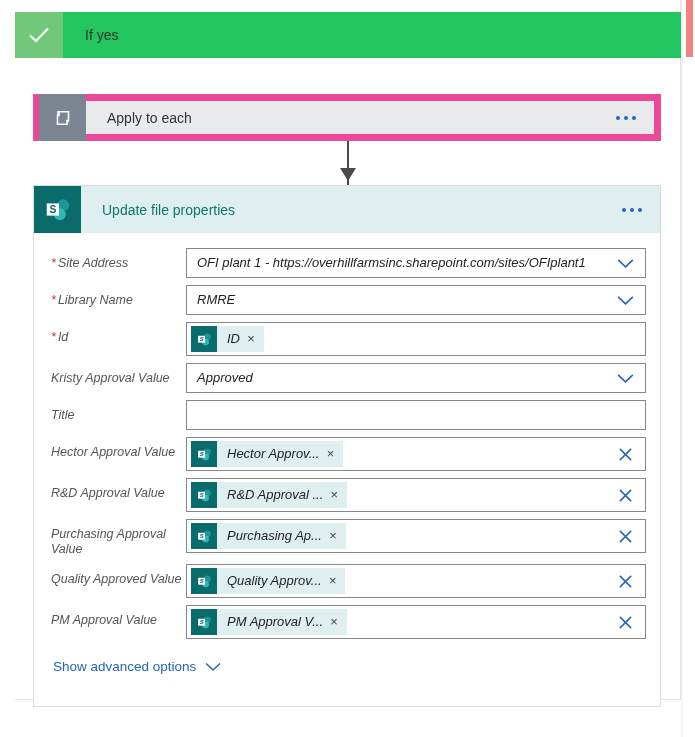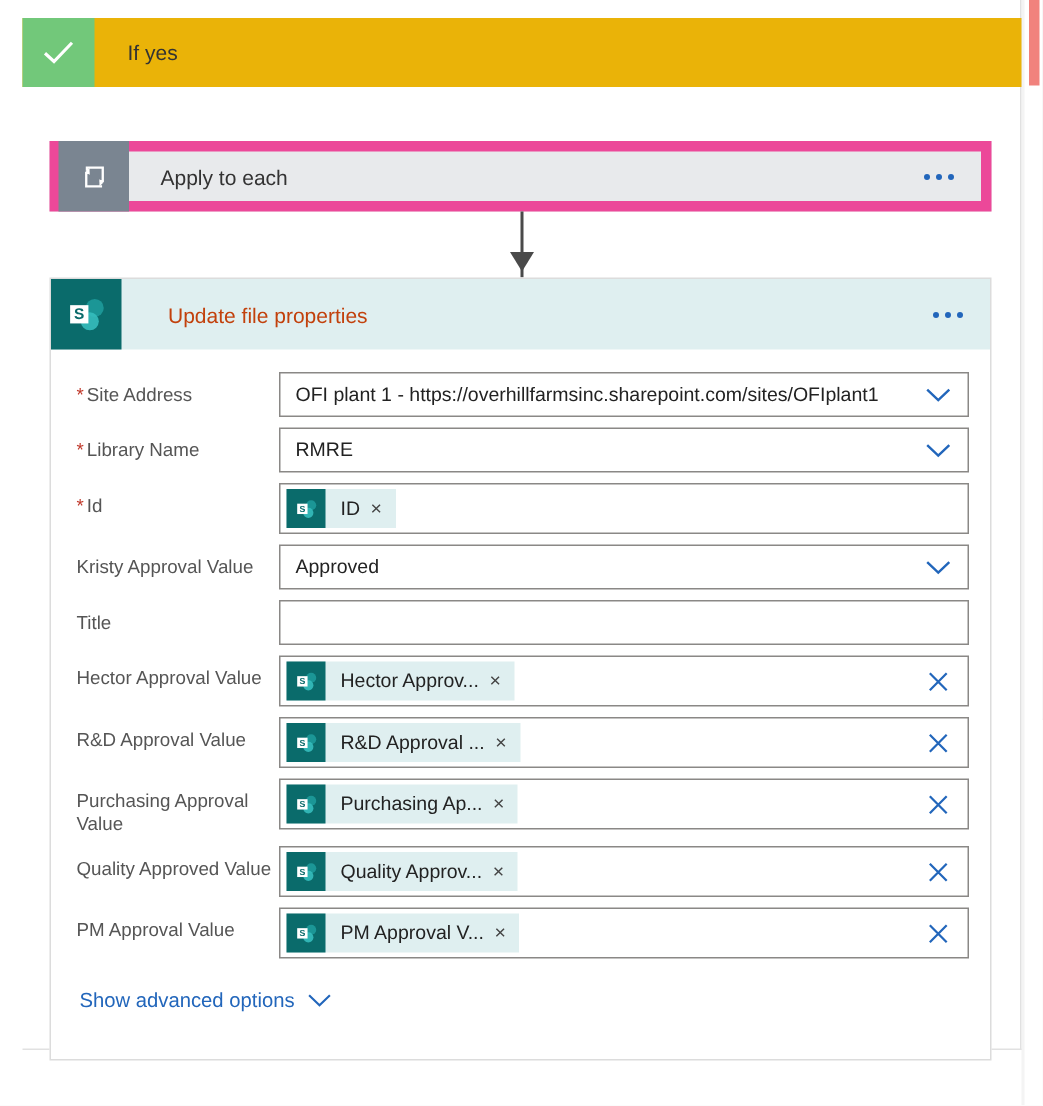--- a/index.html
+++ b/index.html
@@ -32,21 +32,21 @@
     border:1px solid #e1e1e1;
     border-top:none;
     border-left:none;
   }
 
   
   .ifyes-bar {
     position:absolute;
     left:15px; top:12px;
     width:666px; height:46px;
-    background:#eab308;
+    background:#22c55e;
     display:flex;
     align-items:center;
   }
   .ifyes-icon {
     width:48px; height:46px;
     background:#72c87a;
     display:flex; align-items:center; justify-content:center;
     flex:0 0 auto;
   }
   .ifyes-label {
@@ -119,35 +119,36 @@
     display:flex; align-items:center;
   }
   .sp-icon {
     width:47px; height:47px;
     background:#0a6b6b;
     flex:0 0 auto;
     display:flex; align-items:center; justify-content:center;
     position:relative;
   }
   .sp-title {
-    margin-left:31px;
+    margin-left:21px;
     font-size:14px;
-    color:#c2410c;
+    color:#0f766e;
     flex:1 1 auto;
   }
 
   
   .sp-body {
     padding:15px 14px 12px 17px;
   }
   .row {
     display:flex;
     align-items:flex-start;
     margin-bottom:7px;
     min-height:30px;
+    font-style:italic;
   }
   .row .lbl {
     width:135px;
     flex:0 0 135px;
     font-size:12.5px;
     color:#555555;
     line-height:15px;
     padding-top:8px;
     position:relative;
   }

